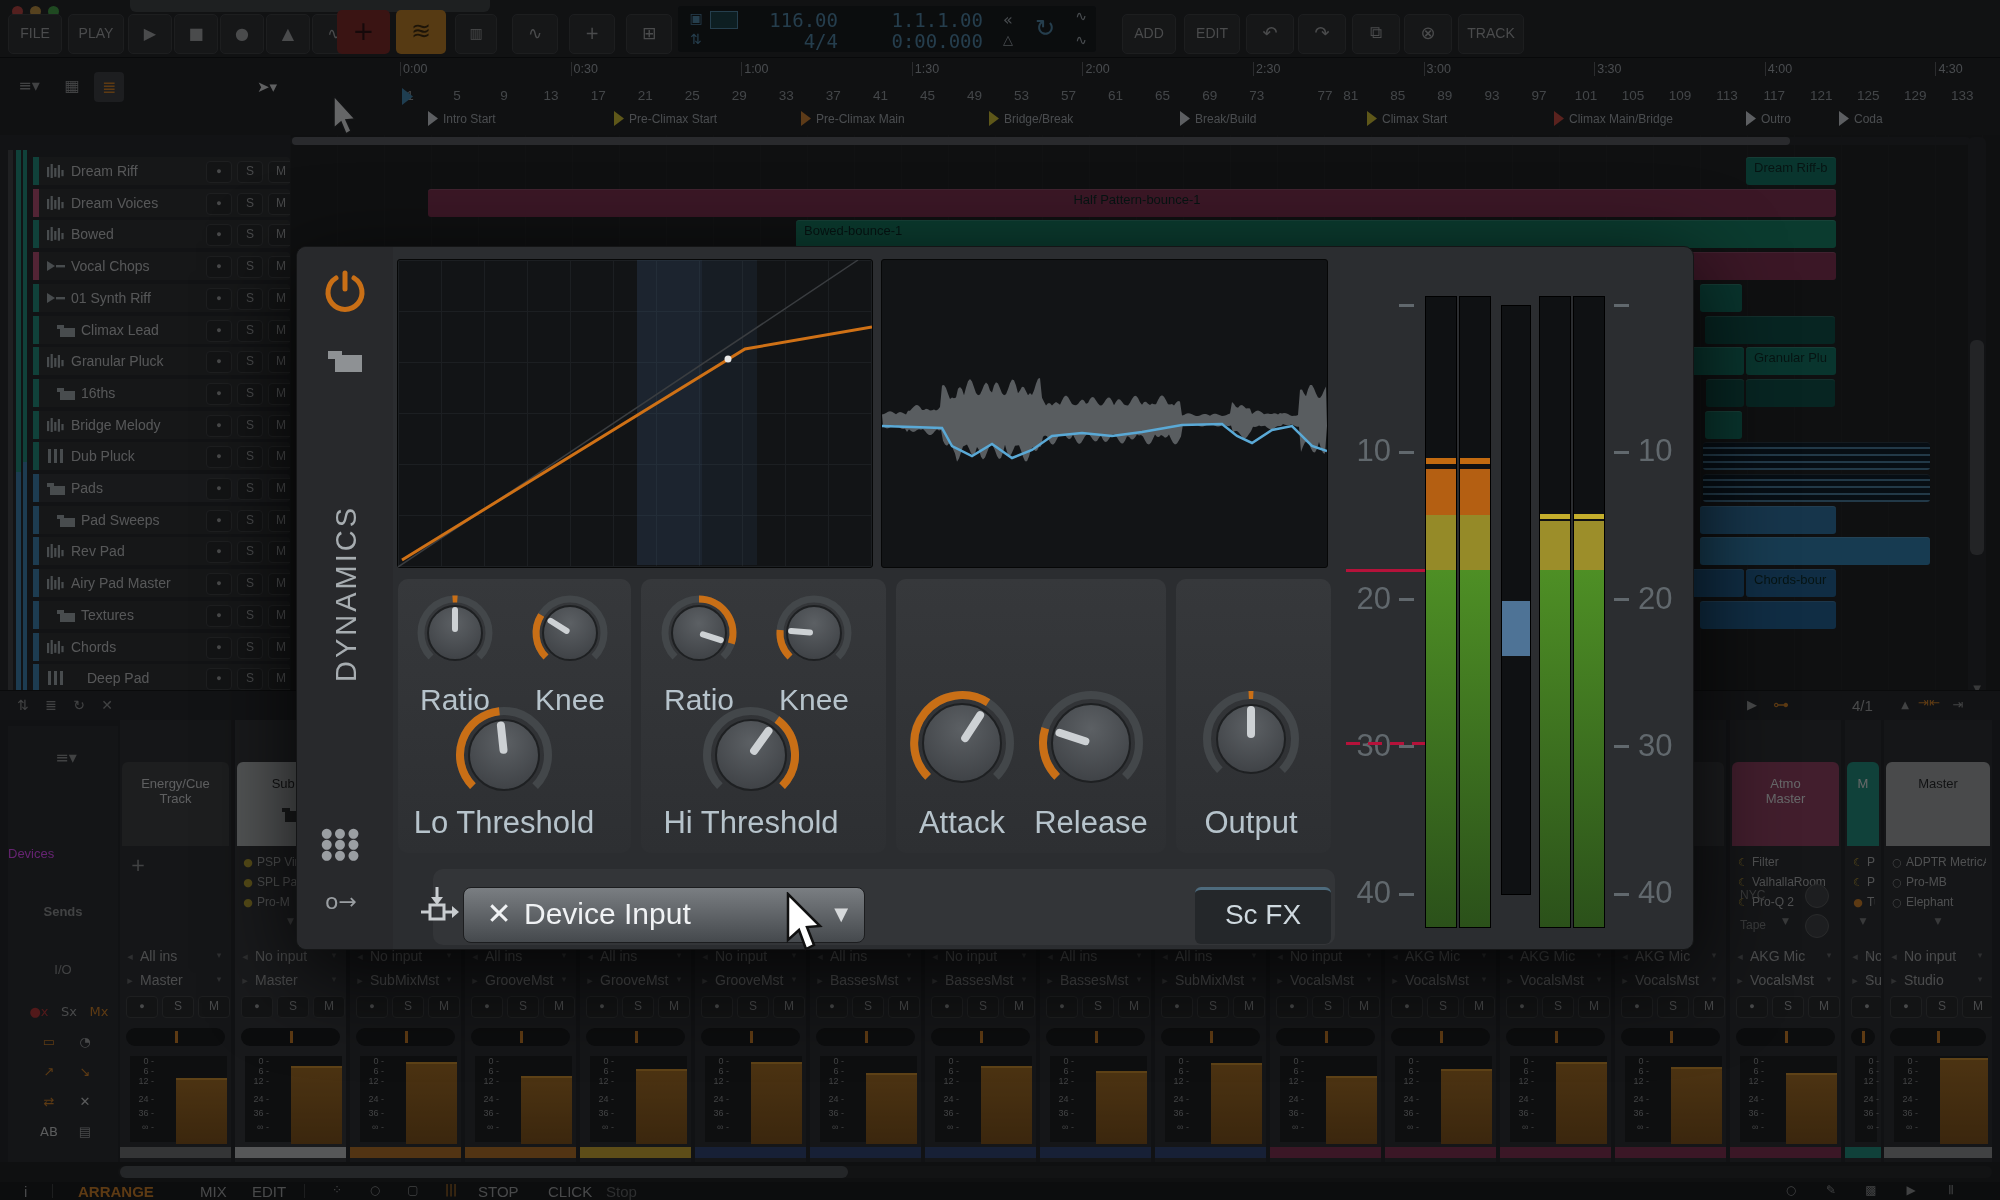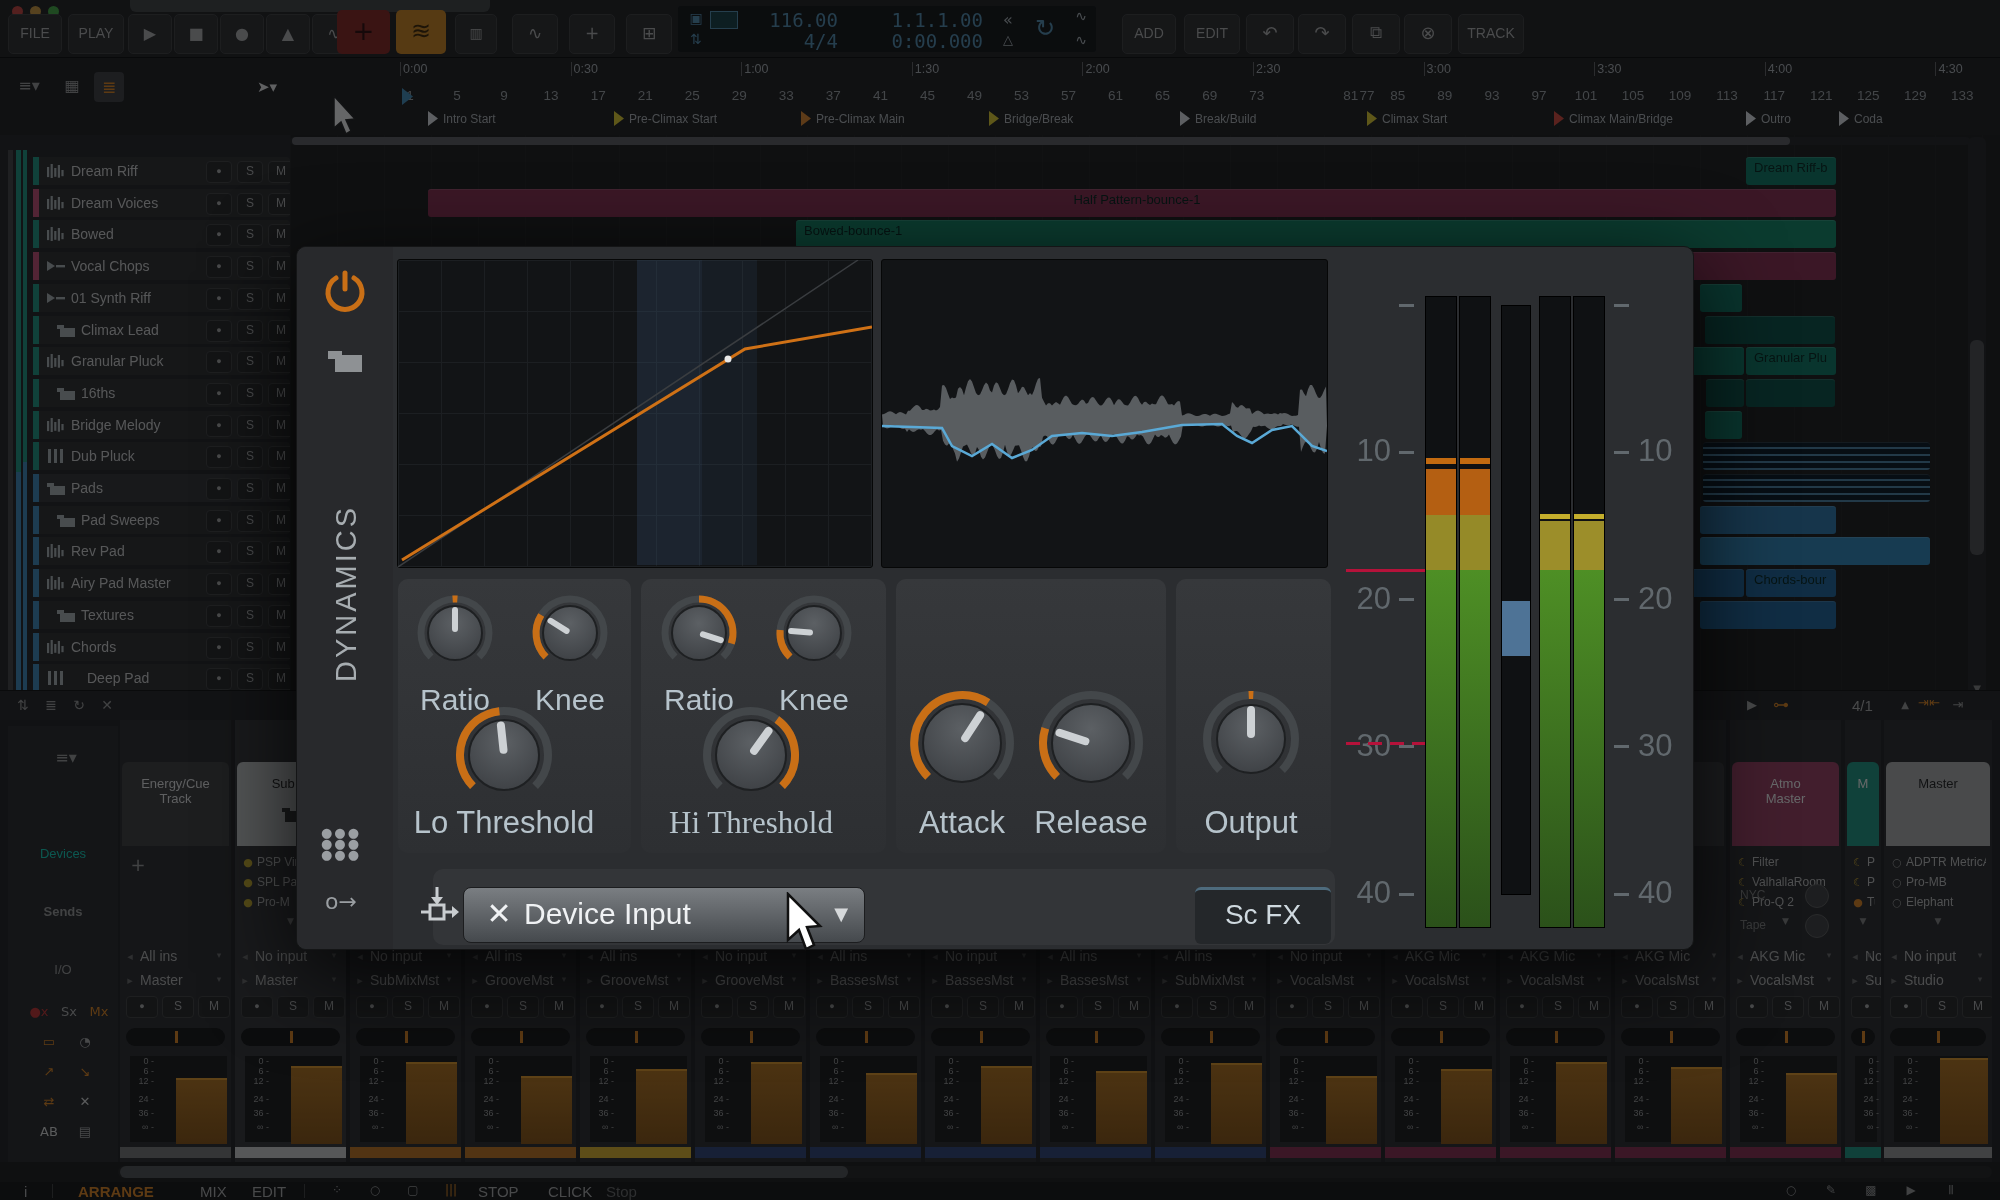--- a/index.html
+++ b/index.html
@@ -115,21 +115,21 @@
       <div class="abs" style="left: 815.36px; top: 30px; width: 36px; height: 16px; font-size: 13.5px; color: rgb(142, 146, 150); text-align: center;">37</div>
       <div class="abs" style="left: 862.4px; top: 30px; width: 36px; height: 16px; font-size: 13.5px; color: rgb(142, 146, 150); text-align: center;">41</div>
       <div class="abs" style="left: 909.44px; top: 30px; width: 36px; height: 16px; font-size: 13.5px; color: rgb(142, 146, 150); text-align: center;">45</div>
       <div class="abs" style="left: 956.48px; top: 30px; width: 36px; height: 16px; font-size: 13.5px; color: rgb(142, 146, 150); text-align: center;">49</div>
       <div class="abs" style="left: 1003.52px; top: 30px; width: 36px; height: 16px; font-size: 13.5px; color: rgb(142, 146, 150); text-align: center;">53</div>
       <div class="abs" style="left: 1050.56px; top: 30px; width: 36px; height: 16px; font-size: 13.5px; color: rgb(142, 146, 150); text-align: center;">57</div>
       <div class="abs" style="left: 1097.6px; top: 30px; width: 36px; height: 16px; font-size: 13.5px; color: rgb(142, 146, 150); text-align: center;">61</div>
       <div class="abs" style="left: 1144.64px; top: 30px; width: 36px; height: 16px; font-size: 13.5px; color: rgb(142, 146, 150); text-align: center;">65</div>
       <div class="abs" style="left: 1191.68px; top: 30px; width: 36px; height: 16px; font-size: 13.5px; color: rgb(142, 146, 150); text-align: center;">69</div>
       <div class="abs" style="left: 1238.72px; top: 30px; width: 36px; height: 16px; font-size: 13.5px; color: rgb(142, 146, 150); text-align: center;">73</div>
-      <div class="abs" style="left: 1349px; top: 30px; width: 36px; height: 16px; font-size: 13.5px; color: rgb(142, 146, 150); text-align: center;">77</div>
+      <div class="abs" style="left: 1307px; top: 30px; width: 36px; height: 16px; font-size: 13.5px; color: rgb(142, 146, 150); text-align: center;">77</div>
       <div class="abs" style="left: 1332.8px; top: 30px; width: 36px; height: 16px; font-size: 13.5px; color: rgb(142, 146, 150); text-align: center;">81</div>
       <div class="abs" style="left: 1379.84px; top: 30px; width: 36px; height: 16px; font-size: 13.5px; color: rgb(142, 146, 150); text-align: center;">85</div>
       <div class="abs" style="left: 1426.88px; top: 30px; width: 36px; height: 16px; font-size: 13.5px; color: rgb(142, 146, 150); text-align: center;">89</div>
       <div class="abs" style="left: 1473.92px; top: 30px; width: 36px; height: 16px; font-size: 13.5px; color: rgb(142, 146, 150); text-align: center;">93</div>
       <div class="abs" style="left: 1520.96px; top: 30px; width: 36px; height: 16px; font-size: 13.5px; color: rgb(142, 146, 150); text-align: center;">97</div>
       <div class="abs" style="left: 1568px; top: 30px; width: 36px; height: 16px; font-size: 13.5px; color: rgb(142, 146, 150); text-align: center;">101</div>
       <div class="abs" style="left: 1615.04px; top: 30px; width: 36px; height: 16px; font-size: 13.5px; color: rgb(142, 146, 150); text-align: center;">105</div>
       <div class="abs" style="left: 1662.08px; top: 30px; width: 36px; height: 16px; font-size: 13.5px; color: rgb(142, 146, 150); text-align: center;">109</div>
       <div class="abs" style="left: 1709.12px; top: 30px; width: 36px; height: 16px; font-size: 13.5px; color: rgb(142, 146, 150); text-align: center;">113</div>
       <div class="abs" style="left: 1756.16px; top: 30px; width: 36px; height: 16px; font-size: 13.5px; color: rgb(142, 146, 150); text-align: center;">117</div>
@@ -432,21 +432,21 @@
       <div class="ico abs" style="left: 1768px; top: 4px; width: 26px; height: 20px; color: rgb(200, 120, 32); font-size: 16px;">⊶</div>
       <div class="abs" style="left: 1852px; top: 6px; width: 44px; height: 18px; color: rgb(154, 154, 154); font-size: 15px;">4/1</div>
       <div class="ico abs" style="left: 1898px; top: 8px; width: 14px; height: 14px; color: rgb(138, 138, 138); font-size: 10px;">▲</div>
       <div class="ico abs" style="left: 1914px; top: 4px; width: 30px; height: 20px; color: rgb(200, 120, 32); font-size: 13px;">⇥⇤</div>
       <div class="ico abs" style="left: 1948px; top: 6px; width: 20px; height: 18px; color: rgb(138, 138, 138); font-size: 13px;">⇥</div>
     </div>
 
   <div class="abs" id="mixer" style="left:0;top:720px;width:2000px;height:442px;background:#212122;">
       <div class="abs" style="left: 8px; top: 6px; width: 110px; height: 436px; background: rgb(38, 38, 40);">
         <div class="ico abs" style="left: 40px; top: 22px; width: 36px; height: 20px; color: rgb(138, 138, 138); font-size: 16px; text-align: center;">≡▾</div>
-        <div class="abs" style="left: 0px; top: 120px; width: 110px; height: 16px; text-align: center; font-size: 13px; color: #14b8a6;">Devices</div>
+        <div class="abs" style="left: 0px; top: 120px; width: 110px; height: 16px; text-align: left; font-size: 13px; color: #d946ef;">Devices</div>
         <div class="abs" style="left: 0px; top: 178px; width: 110px; height: 16px; text-align: center; font-size: 13px; color: rgb(138, 138, 138); font-weight: bold;">Sends</div>
         <div class="abs" style="left: 0px; top: 236px; width: 110px; height: 16px; text-align: center; font-size: 13px; color: rgb(138, 138, 138);">I/O</div>
         <div class="ico abs" style="left: 18px; top: 278px; width: 26px; height: 20px; color: rgb(176, 48, 48); font-size: 13px; text-align: center;">●x</div>
         <div class="ico abs" style="left: 48px; top: 278px; width: 26px; height: 20px; color: rgb(154, 154, 154); font-size: 13px; text-align: center;">Sx</div>
         <div class="ico abs" style="left: 78px; top: 278px; width: 26px; height: 20px; color: rgb(200, 120, 32); font-size: 13px; text-align: center;">Mx</div>
         <div class="ico abs" style="left: 28px; top: 308px; width: 26px; height: 20px; color: rgb(200, 120, 32); font-size: 13px; text-align: center;">▭</div>
         <div class="ico abs" style="left: 64px; top: 308px; width: 26px; height: 20px; color: rgb(154, 154, 154); font-size: 13px; text-align: center;">◔</div>
         <div class="ico abs" style="left: 28px; top: 338px; width: 26px; height: 20px; color: rgb(200, 120, 32); font-size: 13px; text-align: center;">↗</div>
         <div class="ico abs" style="left: 64px; top: 338px; width: 26px; height: 20px; color: rgb(200, 120, 32); font-size: 13px; text-align: center;">↘</div>
         <div class="ico abs" style="left: 28px; top: 368px; width: 26px; height: 20px; color: rgb(200, 120, 32); font-size: 13px; text-align: center;">⇄</div>
@@ -1201,21 +1201,21 @@
           <div class="abs" style="left: 0px; top: 272.577px; width: 100%; height: 357.817px; background: linear-gradient(rgb(78, 143, 37), rgb(43, 81, 26));"></div>
         </div>
         <div class="abs" style="left: 5px; top: 315.55px; width: 79px; height: 3px; background: rgb(181, 18, 58); z-index: 3;"></div>
         <div class="abs" style="left: 5px; top: 489.305px; width: 79px; height: 3px; background: repeating-linear-gradient(90deg, rgb(181, 18, 58) 0px, rgb(181, 18, 58) 14px, transparent 14px, transparent 22px); z-index: 3;"></div>
       </div>
   <div class="knob-label abs" style="left: 38px; top: 436px; width: 240px; height: 38px; font-size: 30px;">Ratio</div>
       <div class="knob-label abs" style="left: 153px; top: 436px; width: 240px; height: 38px; font-size: 30px;">Knee</div>
       <div class="knob-label abs" style="left: 87px; top: 558px; width: 240px; height: 38px; font-size: 31px;">Lo Threshold</div>
       <div class="knob-label abs" style="left: 282px; top: 436px; width: 240px; height: 38px; font-size: 30px;">Ratio</div>
       <div class="knob-label abs" style="left: 397px; top: 436px; width: 240px; height: 38px; font-size: 30px;">Knee</div>
-      <div class="knob-label abs" style="left: 334px; top: 558px; width: 240px; height: 38px; font-size: 31px; font-family: Liberation Serif, serif;">Hi Threshold</div>
+      <div class="knob-label abs" style="left: 334px; top: 558px; width: 240px; height: 38px; font-size: 31px;">Hi Threshold</div>
       <div class="knob-label abs" style="left: 545px; top: 558px; width: 240px; height: 38px; font-size: 31px;">Attack</div>
       <div class="knob-label abs" style="left: 674px; top: 558px; width: 240px; height: 38px; font-size: 31px;">Release</div>
       <div class="knob-label abs" style="left: 834px; top: 558px; width: 240px; height: 38px; font-size: 31px;">Output</div>
     </div>
 
   <svg class="abs" id="cursor" style="left:786px;top:892px;z-index:70;" width="38" height="60" viewBox="0 0 38 60">
     <polygon points="2,2 2,48 13,38 20,57 28,53 21,35 34,34" fill="#fff" stroke="#111" stroke-width="2.5"></polygon>
   </svg>
 
   <svg width="0" height="0" style="position:absolute;">

